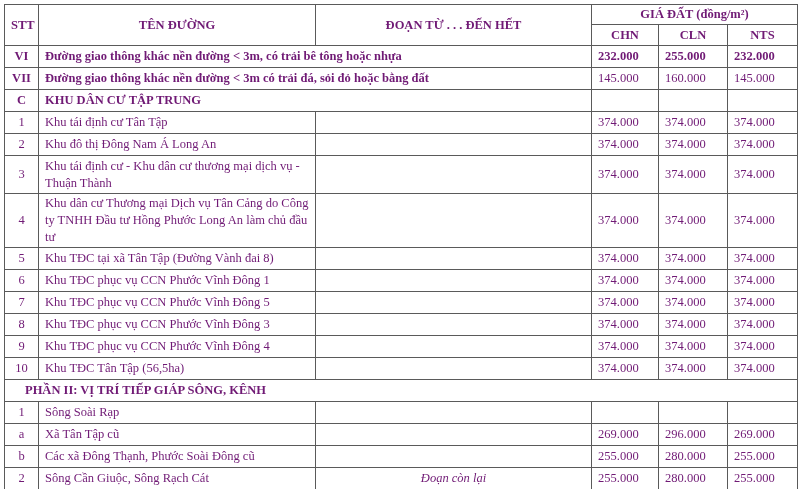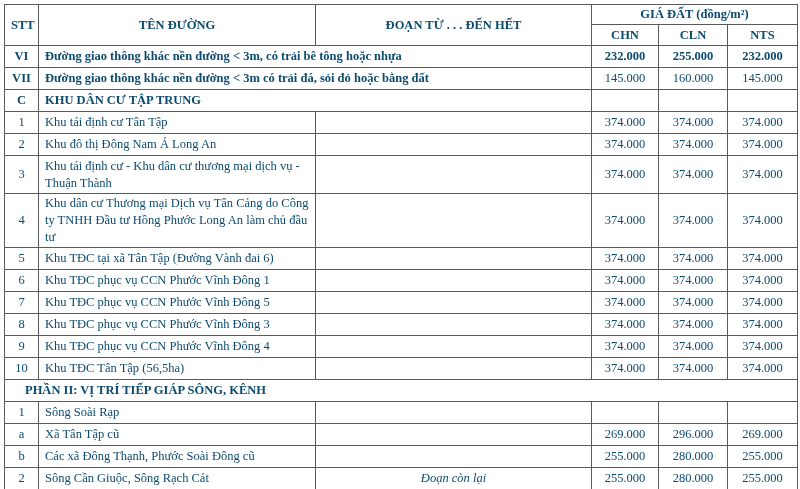--- a/index.html
+++ b/index.html
@@ -1,33 +1,33 @@
 <!DOCTYPE html>
 <html><head>
 <meta charset="utf-8">
 <style>
   html, body { margin: 0; padding: 0; background: #ffffff; }
   body { width: 800px; height: 489px; overflow: hidden; position: relative; }
   table.price {
     position: absolute; left: 4px; top: 4px;
     border-collapse: collapse;
     font-family: "Liberation Serif", "DejaVu Serif", serif;
-    font-size: 12.5px; color: #0c4a6e;
+    font-size: 12.5px; color: #701a75;
     table-layout: fixed;
     width: 793px;
   }
   table.price td, table.price th {
     border: 1px solid #5a5a5a;
     padding: 0 6px;
     line-height: 17px;
     vertical-align: middle;
   }
   th { font-weight: bold; text-align: center; }
   .c-stt { width: 34px; text-align: center; padding: 0 2px; margin-left: 16px; }
-  .c-num { text-align: center; }
+  .c-num { }
   .bold { font-weight: bold; }
   .ital { font-style: italic; text-align: center; }
   tr.h1 th { height: 19px; }
   tr.h2 th { height: 20px; }
   tr.r td { height: 21px; }
   tr.r2 td { height: 37px; }
   tr.r3 td { height: 53px; }
   td.span-text { white-space: nowrap; overflow: visible; }
 </style>
 </head>
@@ -112,21 +112,21 @@
       <td class="c-stt">4</td>
       <td>Khu dân cư Thương mại Dịch vụ Tân Cảng do Công ty TNHH Đầu tư Hồng Phước Long An làm chủ đầu tư</td>
       <td></td>
       <td class="c-num">374.000</td>
       <td class="c-num">374.000</td>
       <td class="c-num">374.000</td>
     </tr>
 
     <tr class="r">
       <td class="c-stt">5</td>
-      <td>Khu TĐC tại xã Tân Tập (Đường Vành đai 6)</td>
+      <td>Khu TĐC tại xã Tân Tập (Đường Vành đai 8)</td>
       <td></td>
       <td class="c-num">374.000</td>
       <td class="c-num">374.000</td>
       <td class="c-num">374.000</td>
     </tr>
 
     <tr class="r">
       <td class="c-stt">6</td>
       <td>Khu TĐC phục vụ CCN Phước Vĩnh Đông 1</td>
       <td></td>

